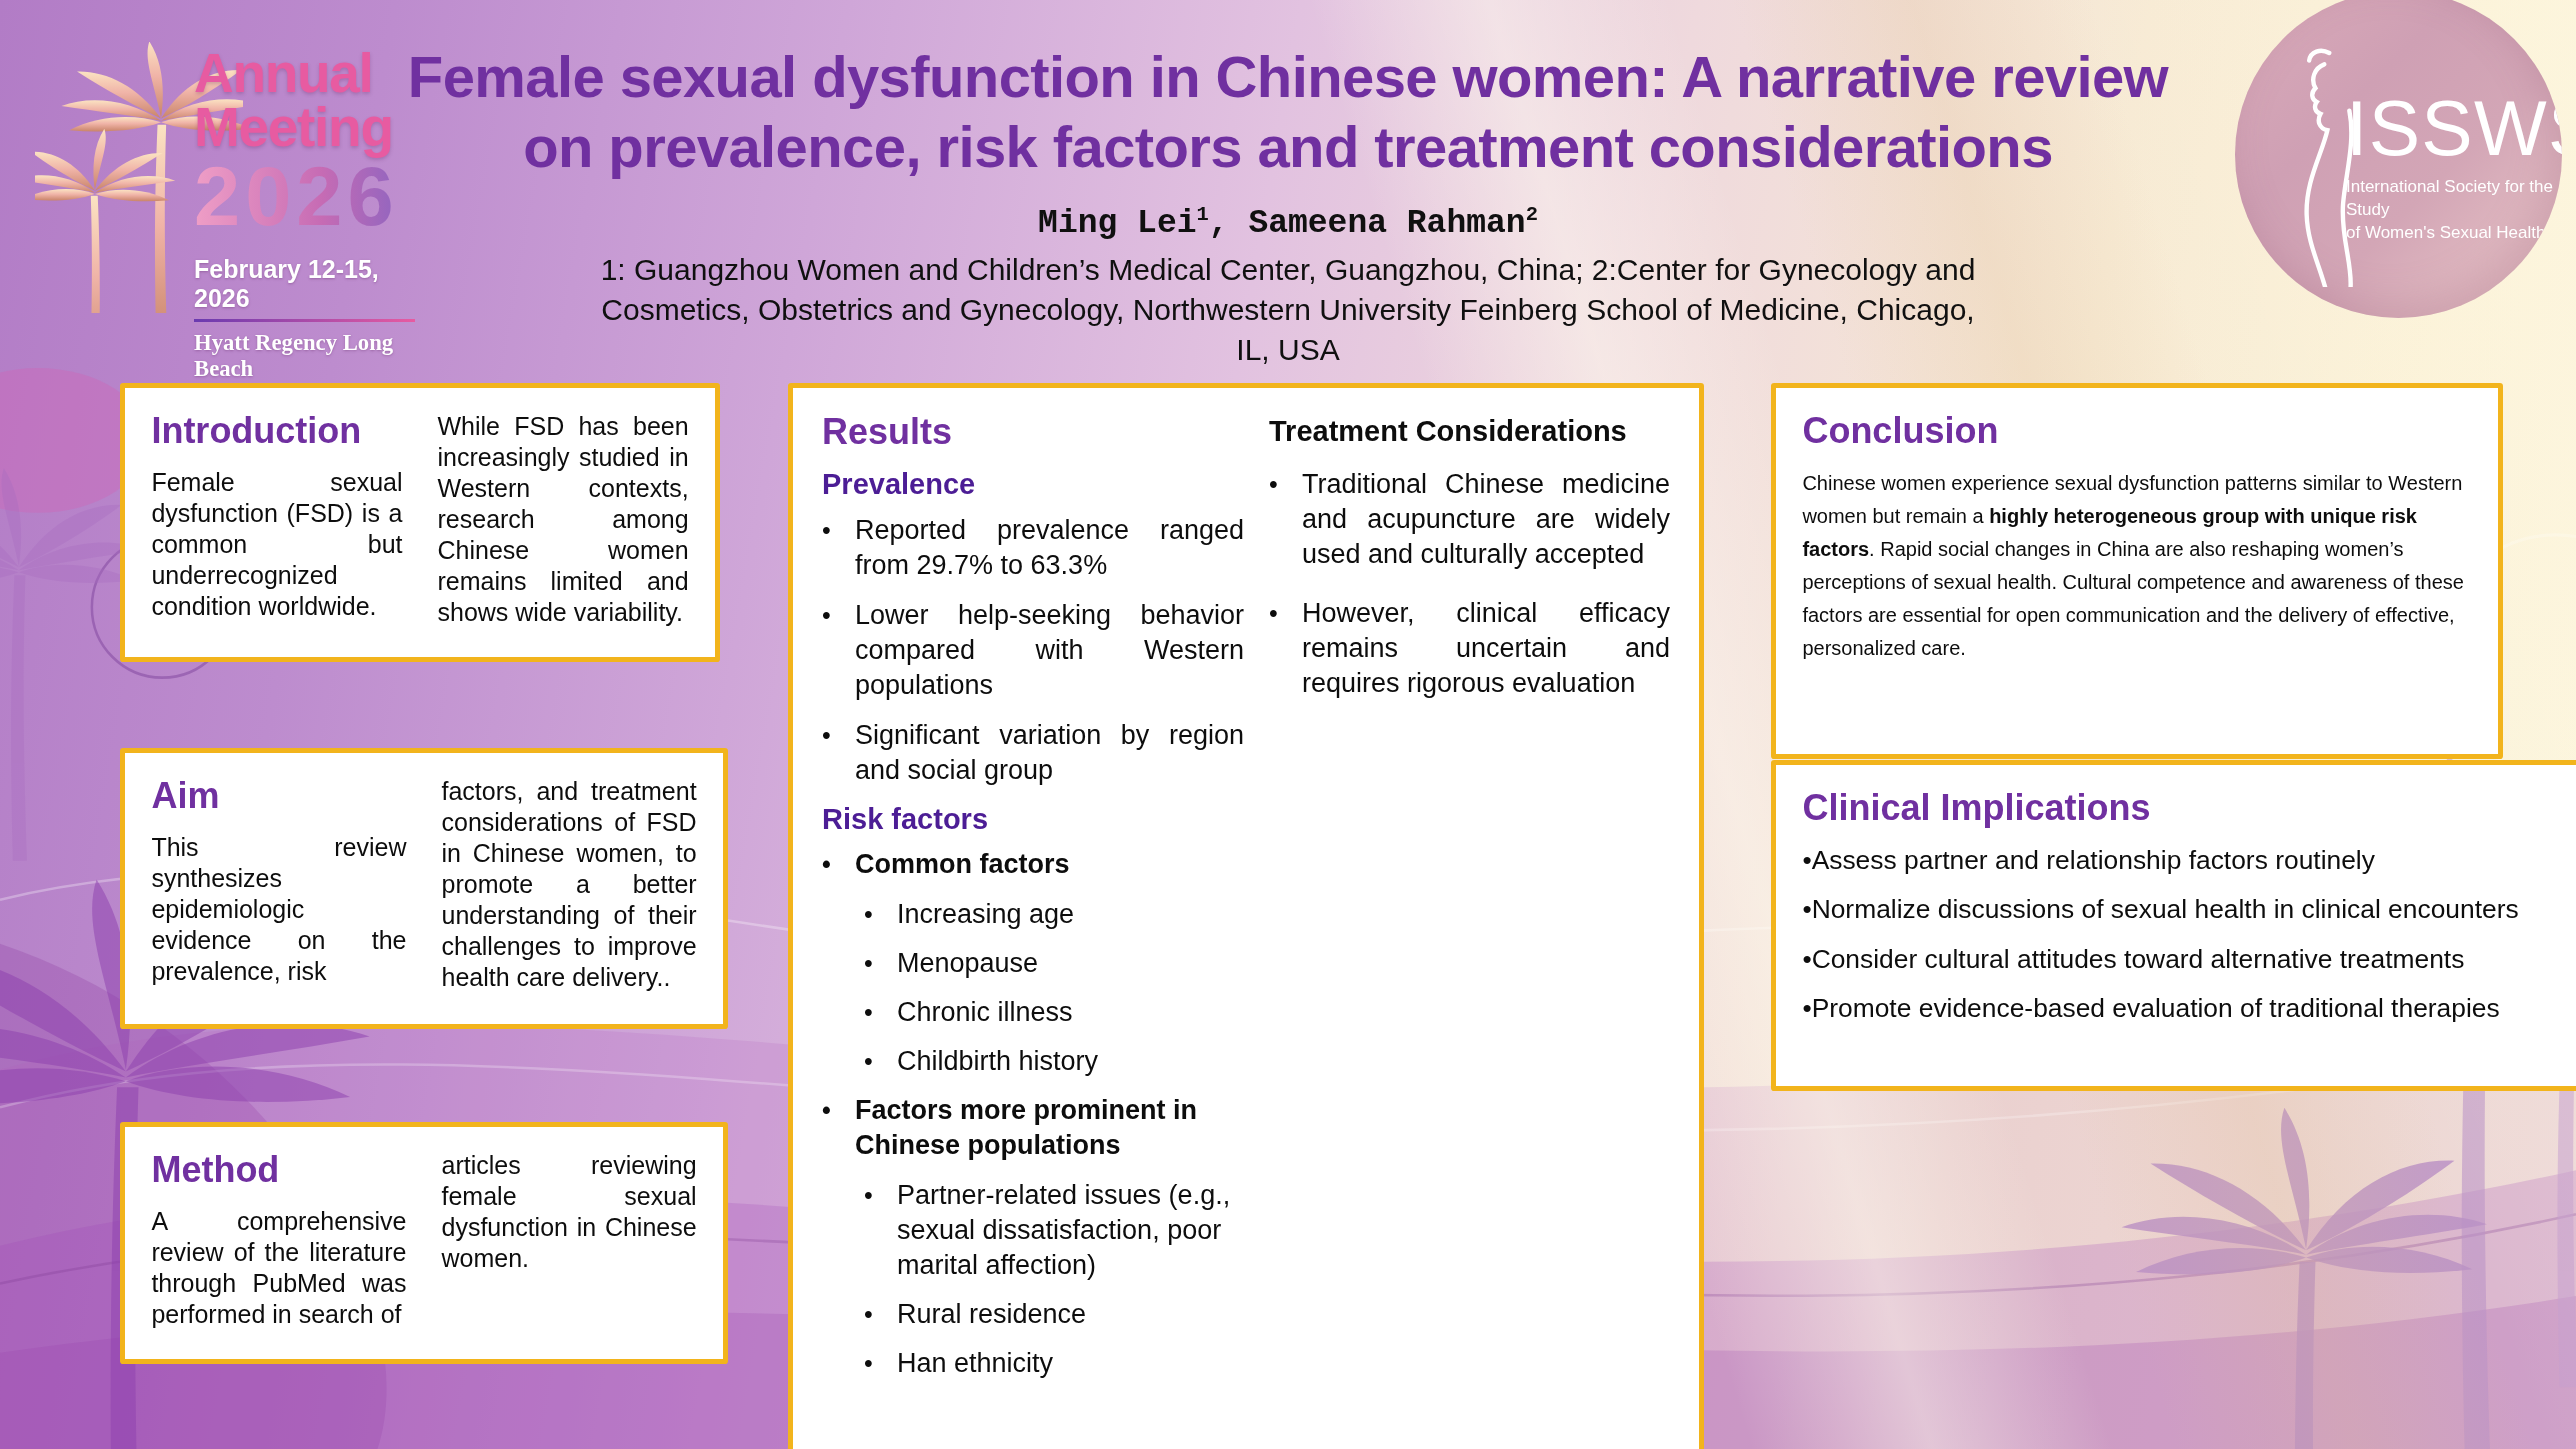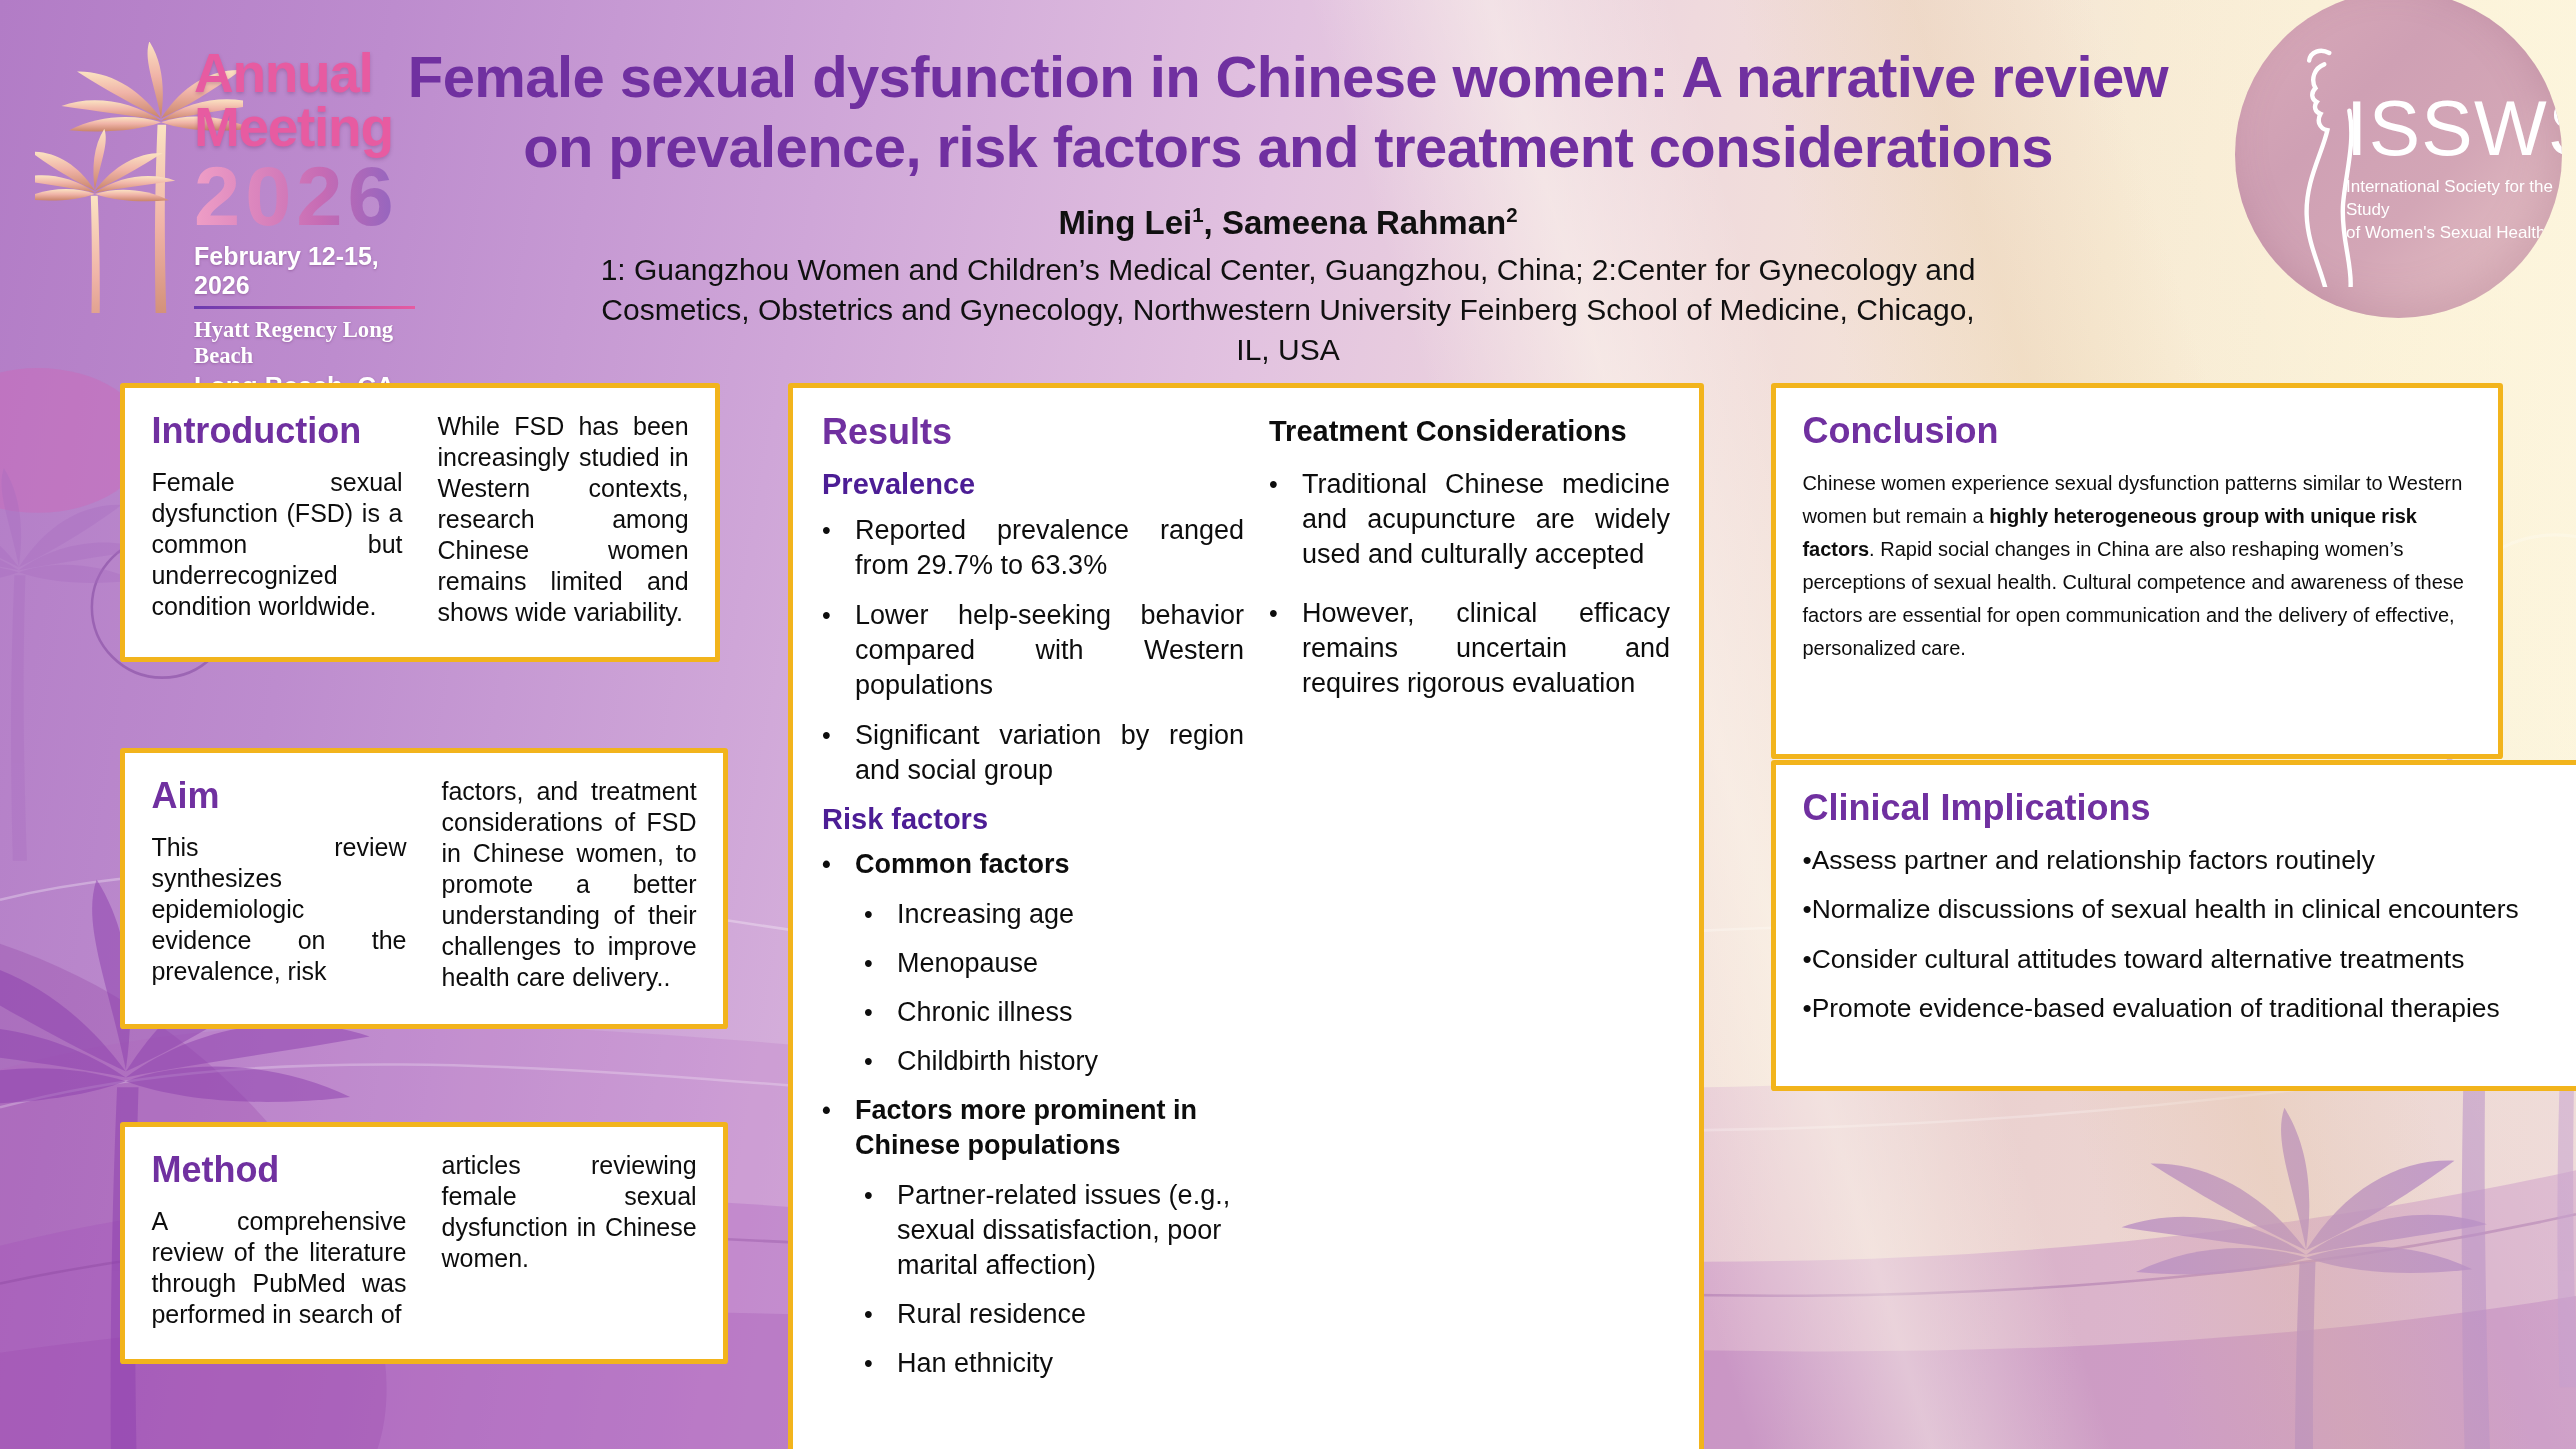--- a/index.html
+++ b/index.html
@@ -18,39 +18,39 @@
   svg.scene{position:absolute;inset:0;width:100%;height:100%;}
 
   
   .title{
     position:absolute;top:42px;left:50%;transform:translateX(-50%);
     width:1951px;text-align:center;color:#7030A0;font-weight:bold;
     font-size:58px;line-height:1.2;letter-spacing:-0.6px;
   }
   .authors{
     position:absolute;top:203px;left:50%;transform:translateX(-50%);
-    width:1636px;text-align:center;font-size:33px;font-weight:bold;color:#101010;
+    width:1636px;text-align:center;font-size:33px;font-weight:bold;color:#101010;font-family:Liberation Mono, monospace;
   }
   .authors sup{font-size:0.62em;vertical-align:super;}
   .affiliation{
     position:absolute;top:250px;left:50%;transform:translateX(-50%);
     width:1573px;text-align:center;font-size:30px;line-height:1.33;color:#101010;
   }
 
   
   .am-badge{position:absolute;left:35px;top:36px;width:390px;height:283px;}
   .am-badge svg.palms{position:absolute;left:0;top:6.3px;width:208px;height:271px;}
   .am-text{position:absolute;left:159px;top:11.3px;width:233px;}
   .am-w1,.am-w2{font-weight:bold;font-size:55px;line-height:0.98;color:#e75ba1;letter-spacing:-1.3px;text-shadow:0 1.9px 3.8px rgba(90,30,90,0.25);}
   .am-year{
     font-weight:bold;font-size:83px;line-height:1.02;letter-spacing:5px;
     background:linear-gradient(90deg,#ef9ec6 0%,#c66bb4 55%,#7e63c4 100%);
     -webkit-background-clip:text;background-clip:text;color:transparent;
   }
-  .am-dates{font-weight:bold;font-size:25px;color:#fff;margin-top:2px;text-shadow:0 1.3px 2.5px rgba(90,30,90,0.35);}
+  .am-dates{font-weight:bold;font-size:25px;color:#fff;margin-top:15px;text-shadow:0 1.3px 2.5px rgba(90,30,90,0.35);}
   .am-div{height:3.1px;width:221px;margin:6.3px 0 7.6px 0;background:linear-gradient(90deg,#6a3ab0,#e75ba1);}
   .am-venue{font-weight:bold;font-size:22.7px;color:#fff;text-shadow:0 1.3px 2.5px rgba(90,30,90,0.35);font-family:Liberation Serif, serif;}
   .am-loc{font-weight:bold;font-size:26px;color:#fff;margin-top:2.5px;text-shadow:0 1.3px 2.5px rgba(90,30,90,0.35);}
 
   
   .isswsh{
     position:absolute;left:2235px;top:-8.8px;width:327px;height:327px;border-radius:50%;
     background:linear-gradient(135deg,#d9aab9 0%,#cfa0b4 35%,#d3a6b6 60%,#e2bcc2 85%,#eccdc9 100%);
     box-shadow:inset -8.8px -12.6px 38px rgba(150,90,120,0.25);
     overflow:hidden;

